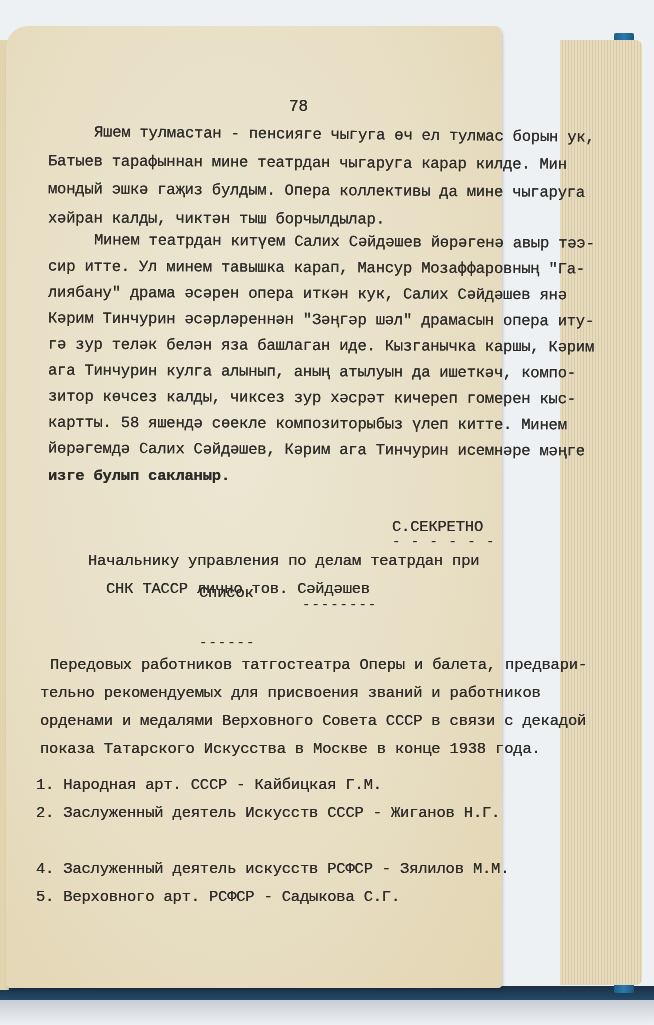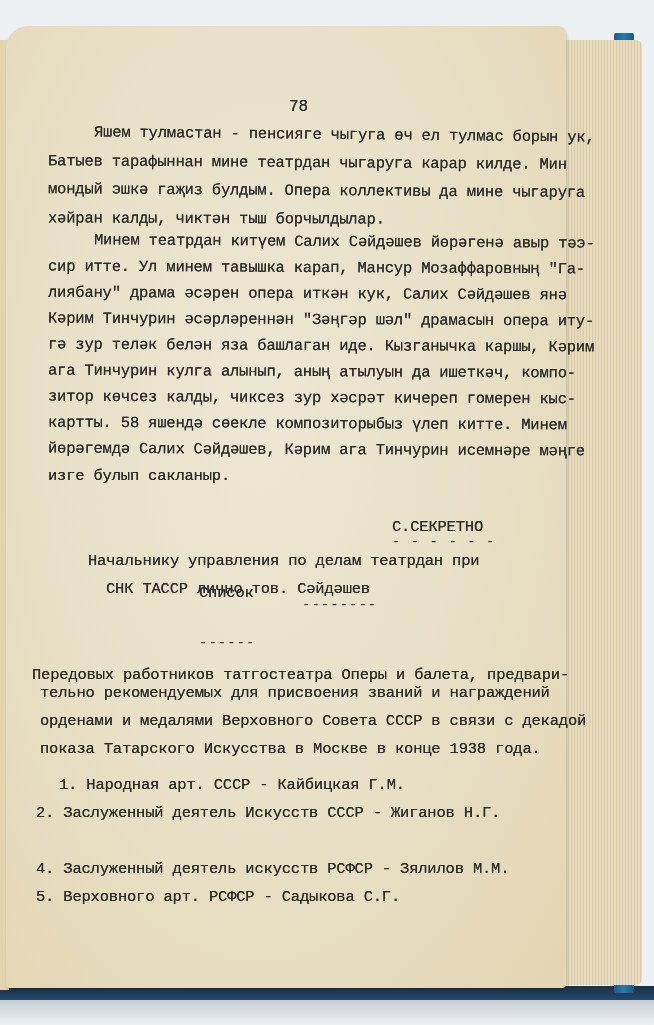--- a/index.html
+++ b/index.html
@@ -24,21 +24,21 @@
     .page-stack {
       position: absolute; left: 560px; top: 40px; width: 82px; height: 945px;
       background: repeating-linear-gradient(90deg, #e6dbbe 0 2px, #d9cba6 2px 3px);
       border-radius: 0 6px 6px 0;
     }
     .left-page-edge {
       position: absolute; left: 0; top: 40px; width: 8px; height: 950px;
       background: #e2d4ae; border-right: 1px solid #cbbd93;
     }
     .page {
-      position: absolute; left: 6px; top: 26px; width: 560px; height: 962px;
+      position: absolute; left: 6px; top: 26px; width: 496px; height: 962px;
       background: radial-gradient(ellipse at 45% 40%, #ece7d4 0%, #e8dfc5 55%, #e3d5b2 100%);
       border-radius: 22px 8px 4px 4px;
       box-shadow: 1px 2px 3px rgba(0,0,0,0.18);
     }
     .text {
       position: absolute; color: #2c2b28; font-size: 15.5px; letter-spacing: -0.2px;
       white-space: nowrap; text-shadow: 0 0 0.4px #3a3a36;
     }
     .page-number { left: 283px; top: 72px; font-size: 16px; }
     .dash { position: absolute; color: #2c2b28; font-size: 14px; letter-spacing: 1px; white-space: nowrap; }
@@ -62,40 +62,40 @@
 
   <div class="text" style="left:88px;top:207px;transform:rotate(0.4deg)">Минем театрдан китүем Салих Сәйдәшев йөрәгенә авыр тәэ-</div>
   <div class="text" style="left:42px;top:233px;transform:rotate(0.3deg)">сир итте. Ул минем тавышка карап, Мансур Мозаффаровның "Га-</div>
   <div class="text" style="left:42px;top:259px;transform:rotate(0.3deg)">лиябану" драма әсәрен опера иткән кук, Салих Сәйдәшев янә</div>
   <div class="text" style="left:42px;top:285px;transform:rotate(0.3deg)">Кәрим Тинчурин әсәрләреннән "Зәңгәр шәл" драмасын опера иту-</div>
   <div class="text" style="left:42px;top:311px;transform:rotate(0.3deg)">гә зур теләк белән яза башлаган иде. Кызганычка каршы, Кәрим</div>
   <div class="text" style="left:42px;top:337px;transform:rotate(0.3deg)">ага Тинчурин кулга алынып, аның атылуын да ишеткәч, компо-</div>
   <div class="text" style="left:42px;top:363px;transform:rotate(0.3deg)">зитор көчсез калды, чиксез зур хәсрәт кичереп гомерен кыс-</div>
   <div class="text" style="left:42px;top:389px;transform:rotate(0.3deg)">картты. 58 яшендә сөекле композиторыбыз үлеп китте. Минем</div>
   <div class="text" style="left:42px;top:415px;transform:rotate(0.3deg)">йөрәгемдә Салих Сәйдәшев, Кәрим ага Тинчурин исемнәре мәңге</div>
-  <div class="text" style="left:42px;top:441px;">изге булып сакланыр.</div>
+  <div class="text" style="left:42px;top:441px;font-weight:bold;">изге булып сакланыр.</div>
 
   <div class="text" style="left:386px;top:492px;">С.СЕКРЕТНО</div>
   <div class="dash" style="left:386px;top:508px;">- - - - - -</div>
 
   <div class="text" style="left:82px;top:526px;">Начальнику управления по делам театрдан при</div>
   <div class="text" style="left:100px;top:554px;">
     <span>СНК ТАССР лично тов. </span><span>Сәйдәшев</span>
   </div>
   <div class="dash" style="left:296px;top:571px;">--------</div>
 
   <div class="text" style="left:193px;top:558px;font-family:Liberation Mono, monospace;">Список</div>
   <div class="dash" style="left:193px;top:609px;">------</div>
 
-  <div class="text" style="left:26px;top:630px;margin-top:10px;">Передовых работников татгостеатра Оперы и балета, предвари-</div>
-  <div class="text" style="left:34px;top:658px;">тельно рекомендуемых для присвоения званий и награждений</div>
+  <div class="text" style="left:44px;top:630px;">Передовых работников татгостеатра Оперы и балета, предвари-</div>
+  <div class="text" style="left:34px;top:658px;">тельно рекомендуемых для присвоения званий и работников</div>
   <div class="text" style="left:34px;top:686px;">орденами и медалями Верховного Совета СССР в связи с декадой</div>
   <div class="text" style="left:34px;top:714px;">показа Татарского Искусства в Москве в конце 1938 года.</div>
 
-  <div class="text" style="left:30px;top:750px;margin-left:23px;">
+  <div class="text" style="left:30px;top:750px;">
     <span>1.</span> <span>Народная арт. СССР - Кайбицкая Г.М.</span>
   </div>
   <div class="text" style="left:30px;top:778px;">
     <span>2.</span> <span>Заслуженный деятель Искусств СССР - Жиганов Н.Г.</span>
   </div>
   <div class="text" style="left:30px;top:834px;">
     <span>4.</span> <span>Заслуженный деятель искусств РСФСР - Зялилов М.М.</span>
   </div>
   <div class="text" style="left:30px;top:862px;">
     <span>5.</span> <span>Верховного арт. РСФСР - Садыкова С.Г.</span>

